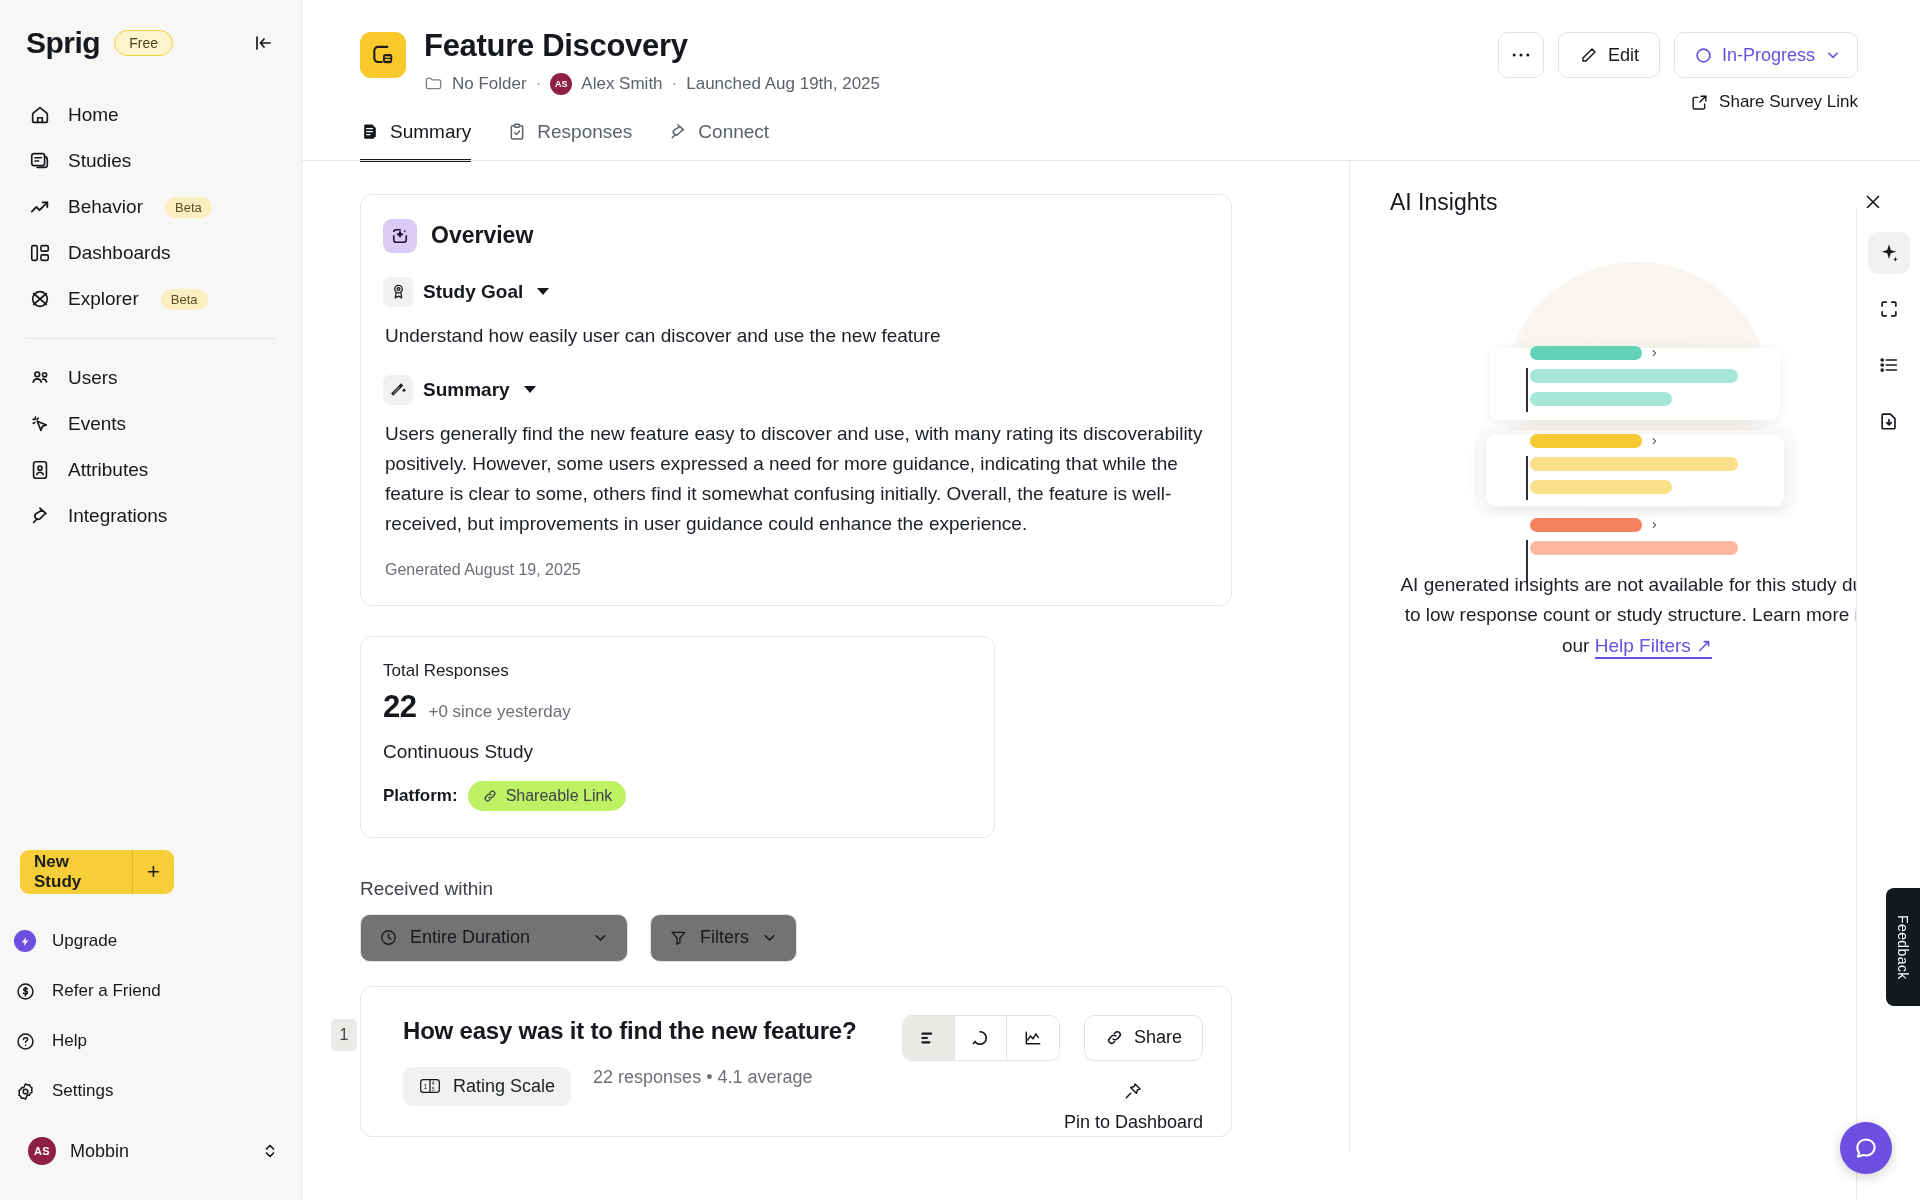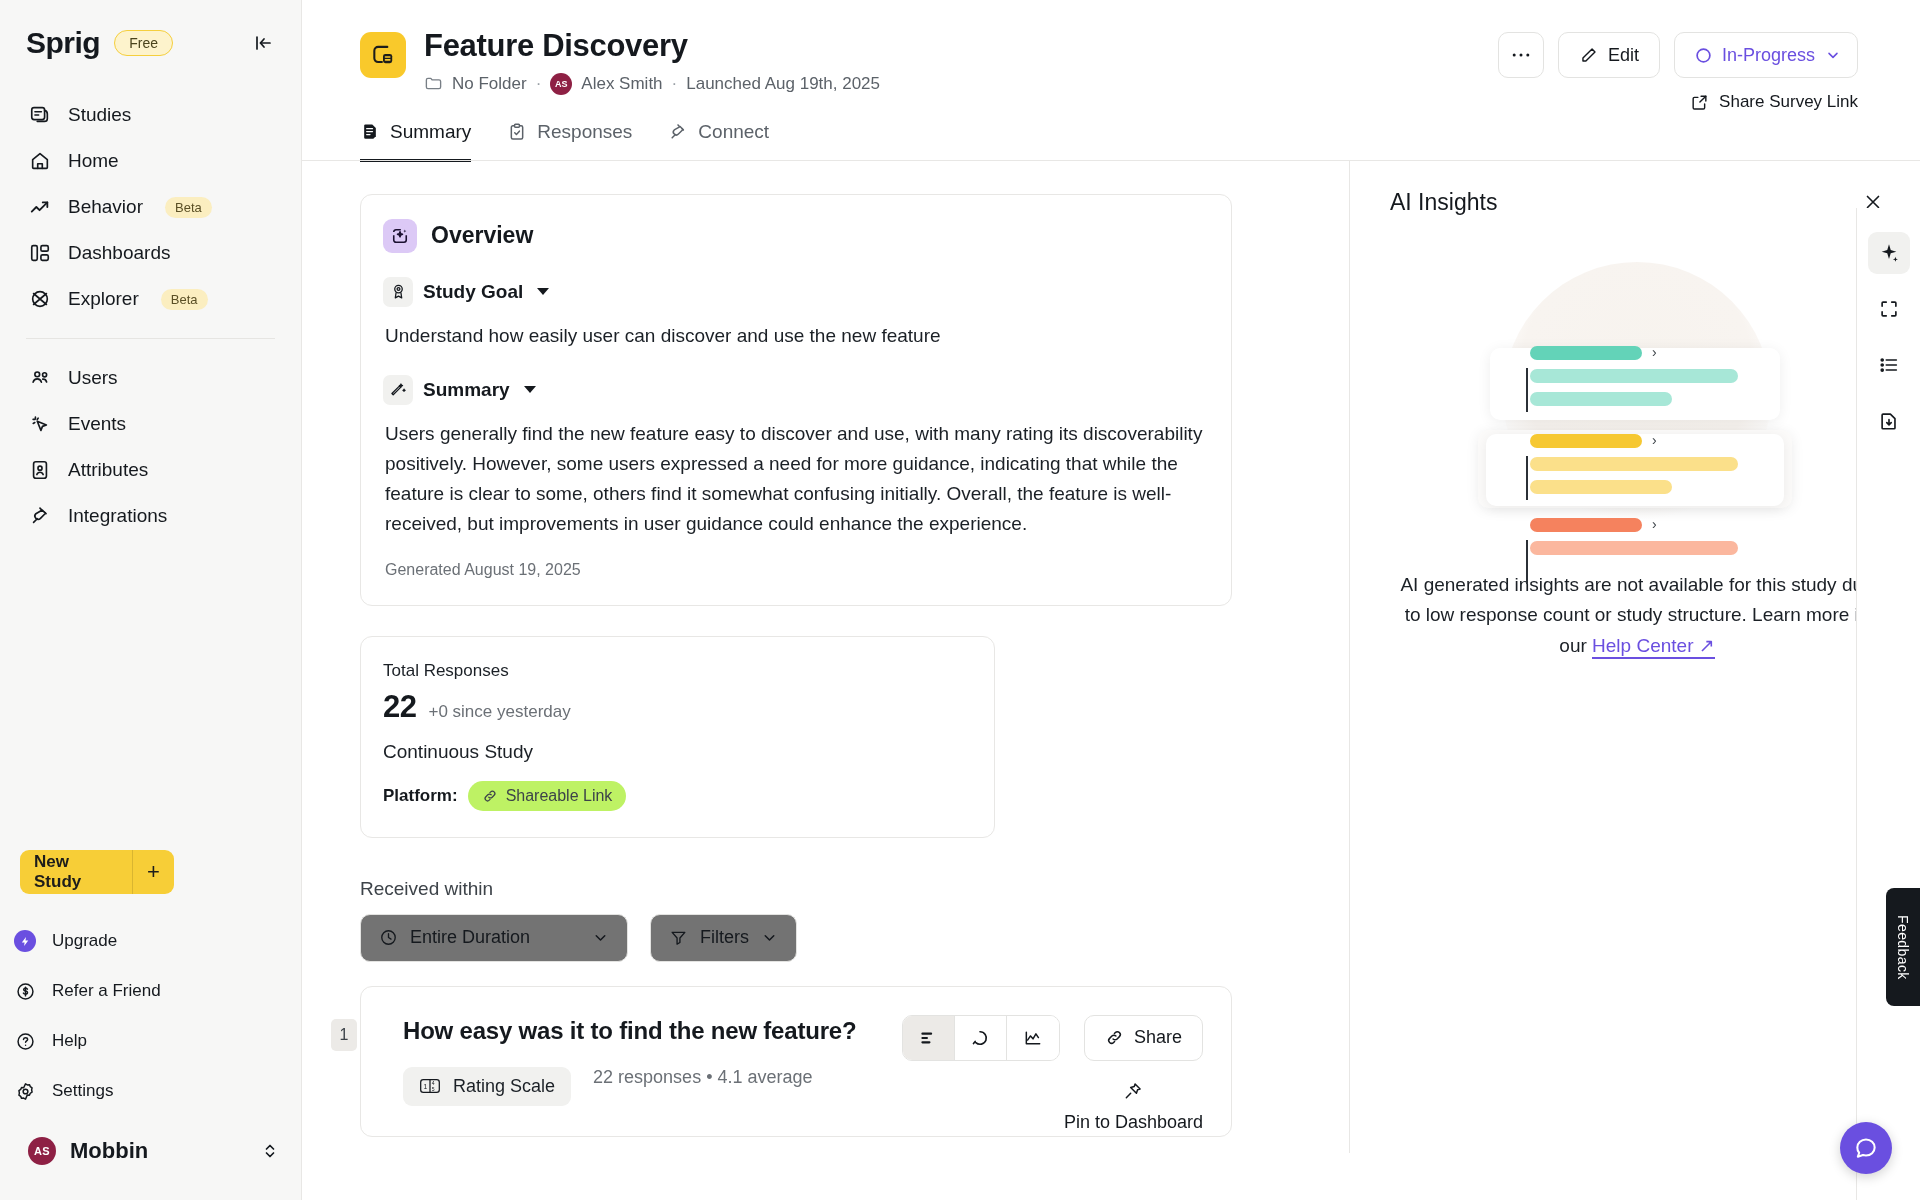--- a/index.html
+++ b/index.html
@@ -80,21 +80,21 @@
     display: flex; align-items: center; gap: 14px;
     padding: 0 24px 0 28px; height: 54px; margin-bottom: 22px; margin-top: 8px;
     cursor: pointer;
   }
   .avatar {
     width: 28px; height: 28px; border-radius: 50%;
     background: #8e2044; color: #fff; font-size: 11px; font-weight: 700;
     display: flex; align-items: center; justify-content: center; letter-spacing: .3px;
     flex: 0 0 28px;
   }
-  .account .nm { font-size: 22px; font-weight: 700; }
+  .account .nm { font-size: 18px; font-weight: 400; }
   .account .chev { margin-left: auto; display: flex; flex-direction: column; gap: 2px; }
 
   
   .main { flex: 1 1 auto; height: 1200px; position: relative; background: #fff; overflow: hidden; }
 
   .topbar { padding: 28px 0 0 58px; position: relative; }
   .title-row { display: flex; align-items: flex-start; gap: 18px; }
   .study-icon {
     width: 46px; height: 46px; border-radius: 11px; background: #f9c92b;
     display: flex; align-items: center; justify-content: center; flex: 0 0 46px;
@@ -277,36 +277,36 @@
           <path d="M4 4v12"></path>
             <path d="M17 10H8"></path>
             <path d="M11 6l-3.5 4 3.5 4"></path>
         </svg>
       </div>
     </div>
 
     <nav class="nav">
       <div class="nav-item">
         <span class="ico">
+          <svg width="22" height="22" viewBox="0 0 24 24" fill="none" stroke="#15191e" stroke-width="1.8" stroke-linecap="round" stroke-linejoin="round">
+              <path d="M4 10.5 12 4l8 6.5V19a1 1 0 0 1-1 1H5a1 1 0 0 1-1-1z"></path>
+              <path d="M9.5 20v-5h5v5"></path>
+            </svg>
+        </span>
+        <span>Home</span>
+      </div>
+      <div class="nav-item">
+        <span class="ico">
           <svg width="22" height="22" viewBox="0 0 24 24" fill="none" stroke="#15191e" stroke-width="1.8" stroke-linejoin="round">
               <rect x="3" y="4" width="14" height="13" rx="2.5"></rect>
               <path d="M17 7c2 .5 3 1.7 3 4v5c0 2-1.3 3-3.2 3H9" stroke-linecap="round"></path>
               <path d="M6.5 8.5h7M6.5 12h4" stroke-linecap="round"></path>
             </svg>
         </span>
         <span>Studies</span>
-      </div>
-      <div class="nav-item">
-        <span class="ico">
-          <svg width="22" height="22" viewBox="0 0 24 24" fill="none" stroke="#15191e" stroke-width="1.8" stroke-linecap="round" stroke-linejoin="round">
-              <path d="M4 10.5 12 4l8 6.5V19a1 1 0 0 1-1 1H5a1 1 0 0 1-1-1z"></path>
-              <path d="M9.5 20v-5h5v5"></path>
-            </svg>
-        </span>
-        <span>Home</span>
       </div>
       <div class="nav-item">
         <span class="ico">
           <svg width="22" height="22" viewBox="0 0 24 24" fill="none" stroke="#15191e" stroke-width="2" stroke-linecap="round" stroke-linejoin="round">
               <path d="M3 17l5-5 3.5 3.5L20 7"></path>
               <path d="M15 7h5v5"></path>
             </svg>
         </span>
         <span>Behavior</span>
         <span class="beta">Beta</span>
@@ -742,21 +742,21 @@
             <div class="ai-bar" style="width:112px; background:#f5825e; margin-left:36px;"></div>
             <div class="ai-arrow" style="left:158px; top:-2px;">›</div>
             <div class="ai-tick" style="left:32px;"></div>
             <div class="ai-bar" style="width:208px; background:#fbb79e; margin-left:36px; margin-top:9px;"></div>
           </div>
         </div>
 
         <div class="ai-note">
           <span>AI generated insights are not available for this study</span>
           <span>due to low response count or study structure. Learn</span>
-          <span>more in our </span><span class="help-link"><span>Help Center</span> <span>↗</span></span>
+          <span>more in our </span><span class="help-link"><span>Help Filters</span> <span>↗</span></span>
         </div>
       </div>
     </div>
 
     <div class="rail">
       <div class="rail-btn on">
         <svg width="22" height="22" viewBox="0 0 24 24" fill="#15191e">
             <path d="M12 2.5 13.9 8.6 20 10.5 13.9 12.4 12 18.5 10.1 12.4 4 10.5 10.1 8.6z"></path>
             <path d="M19 16.2l.7 2 2 .7-2 .7-.7 2-.7-2-2-.7 2-.7z"></path>
           </svg>

